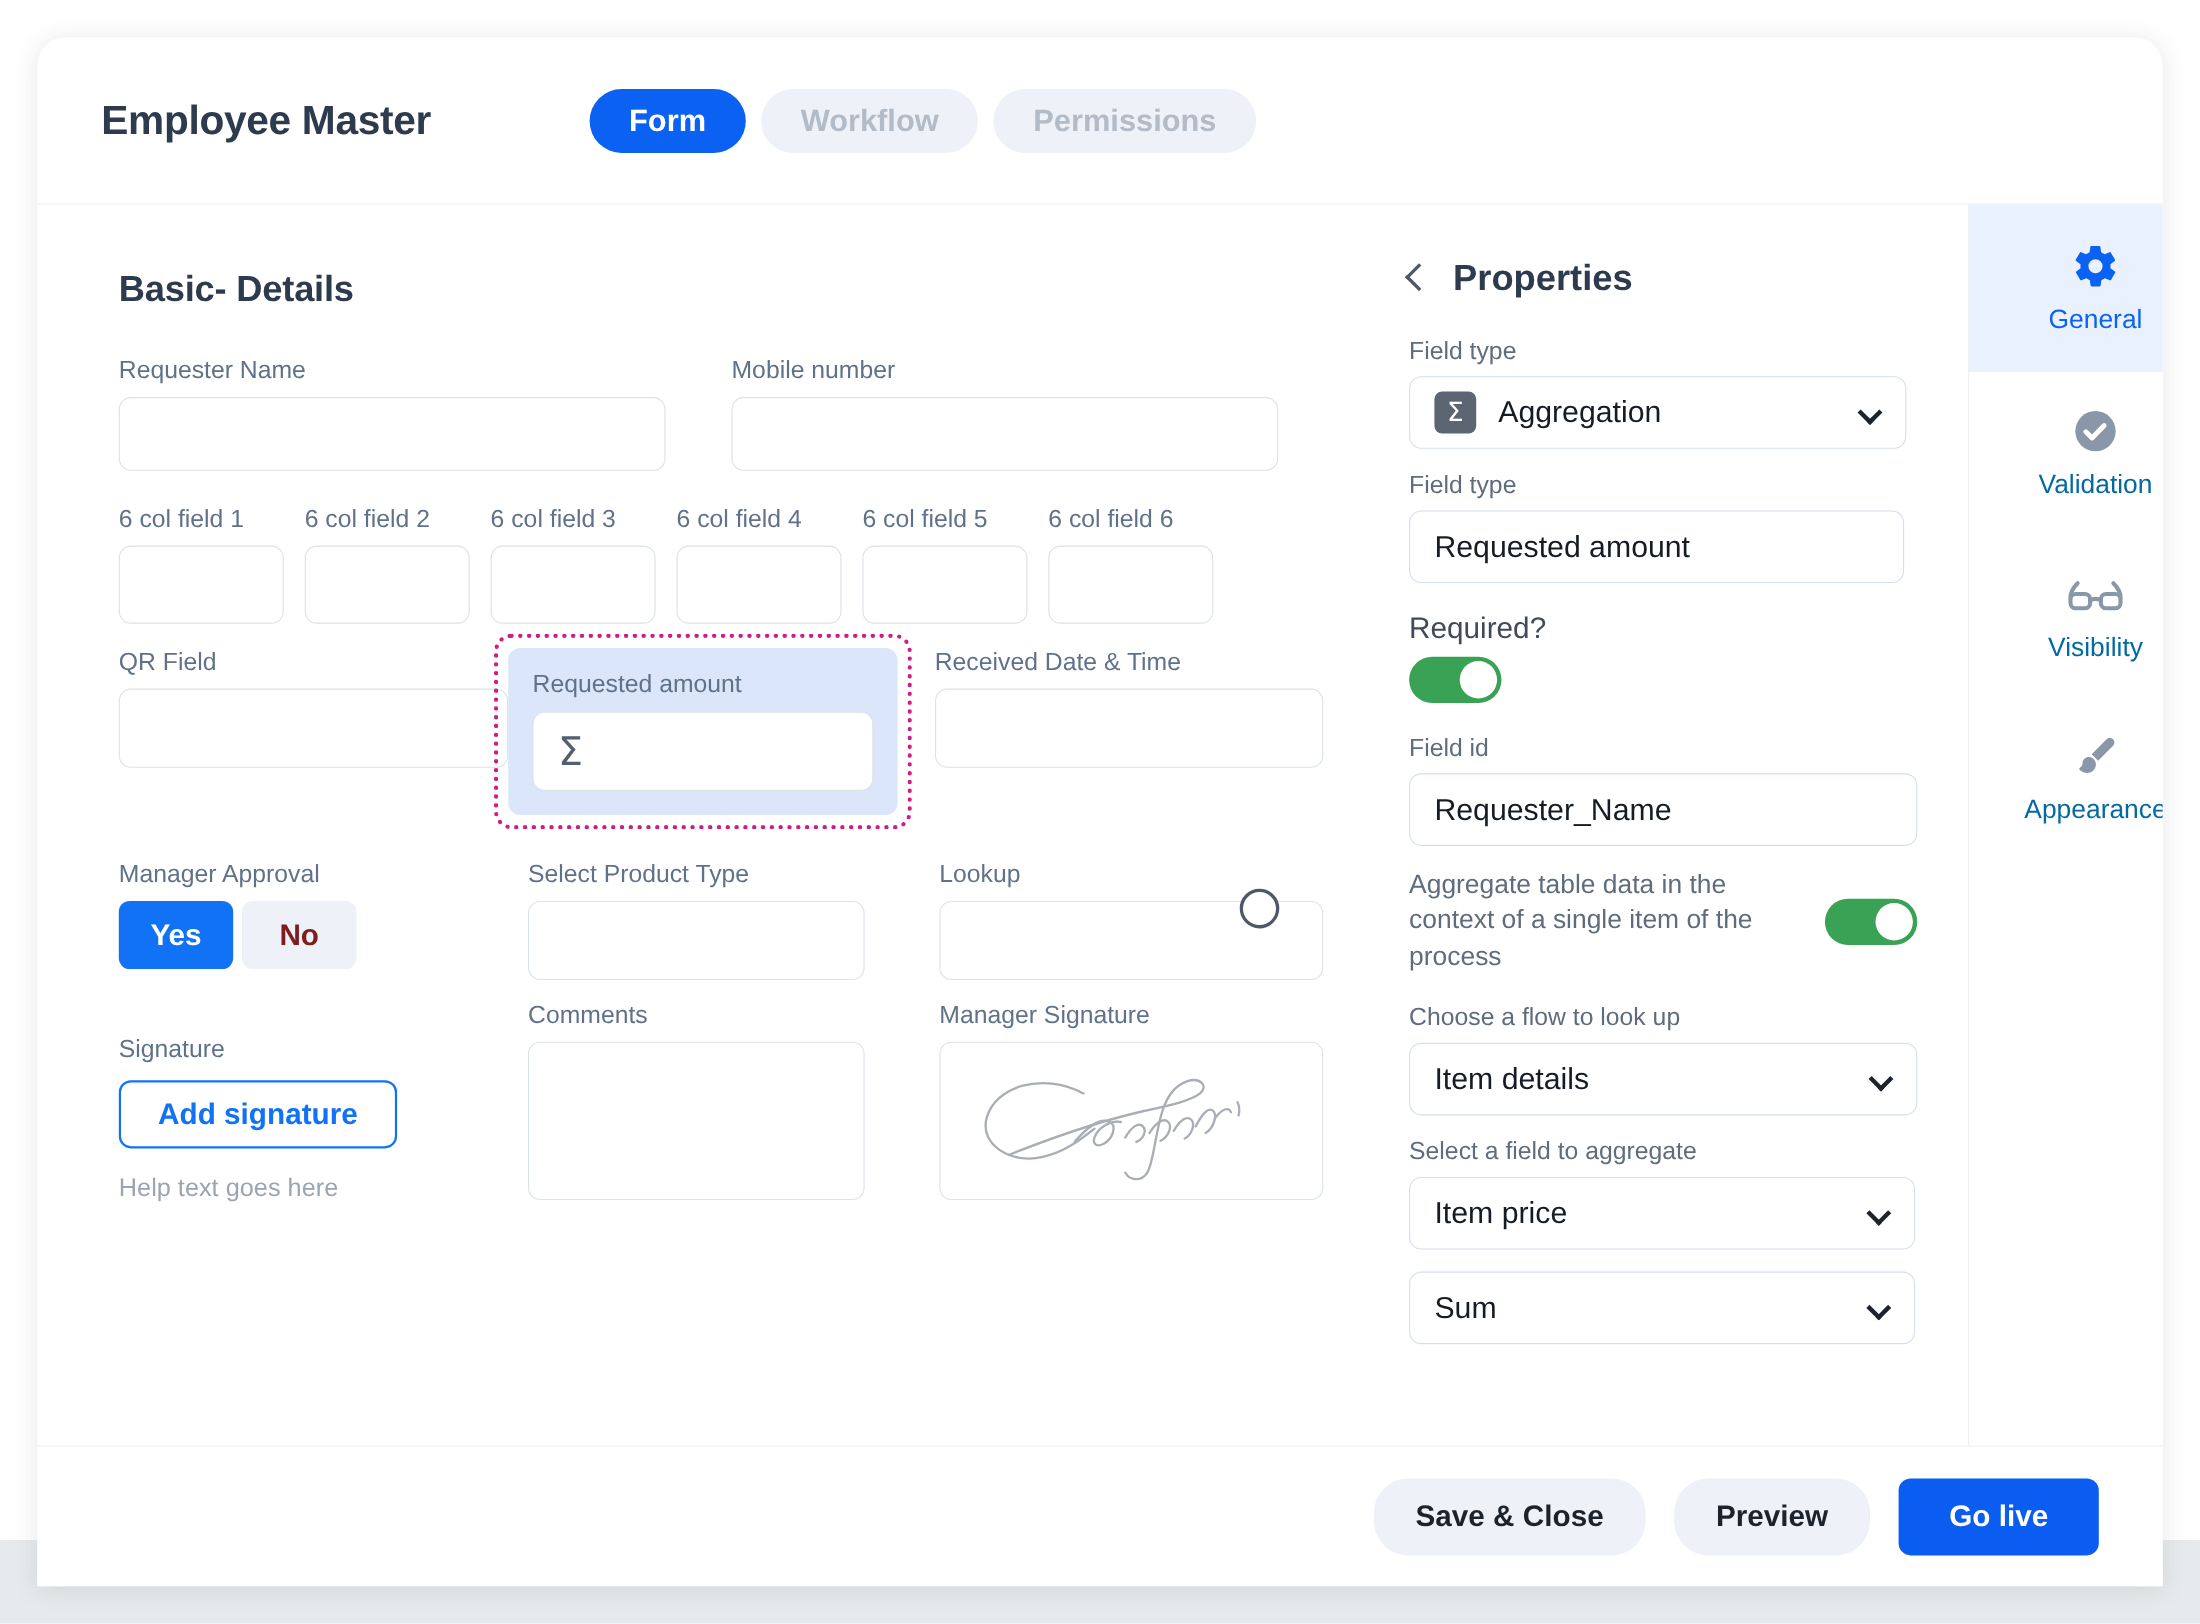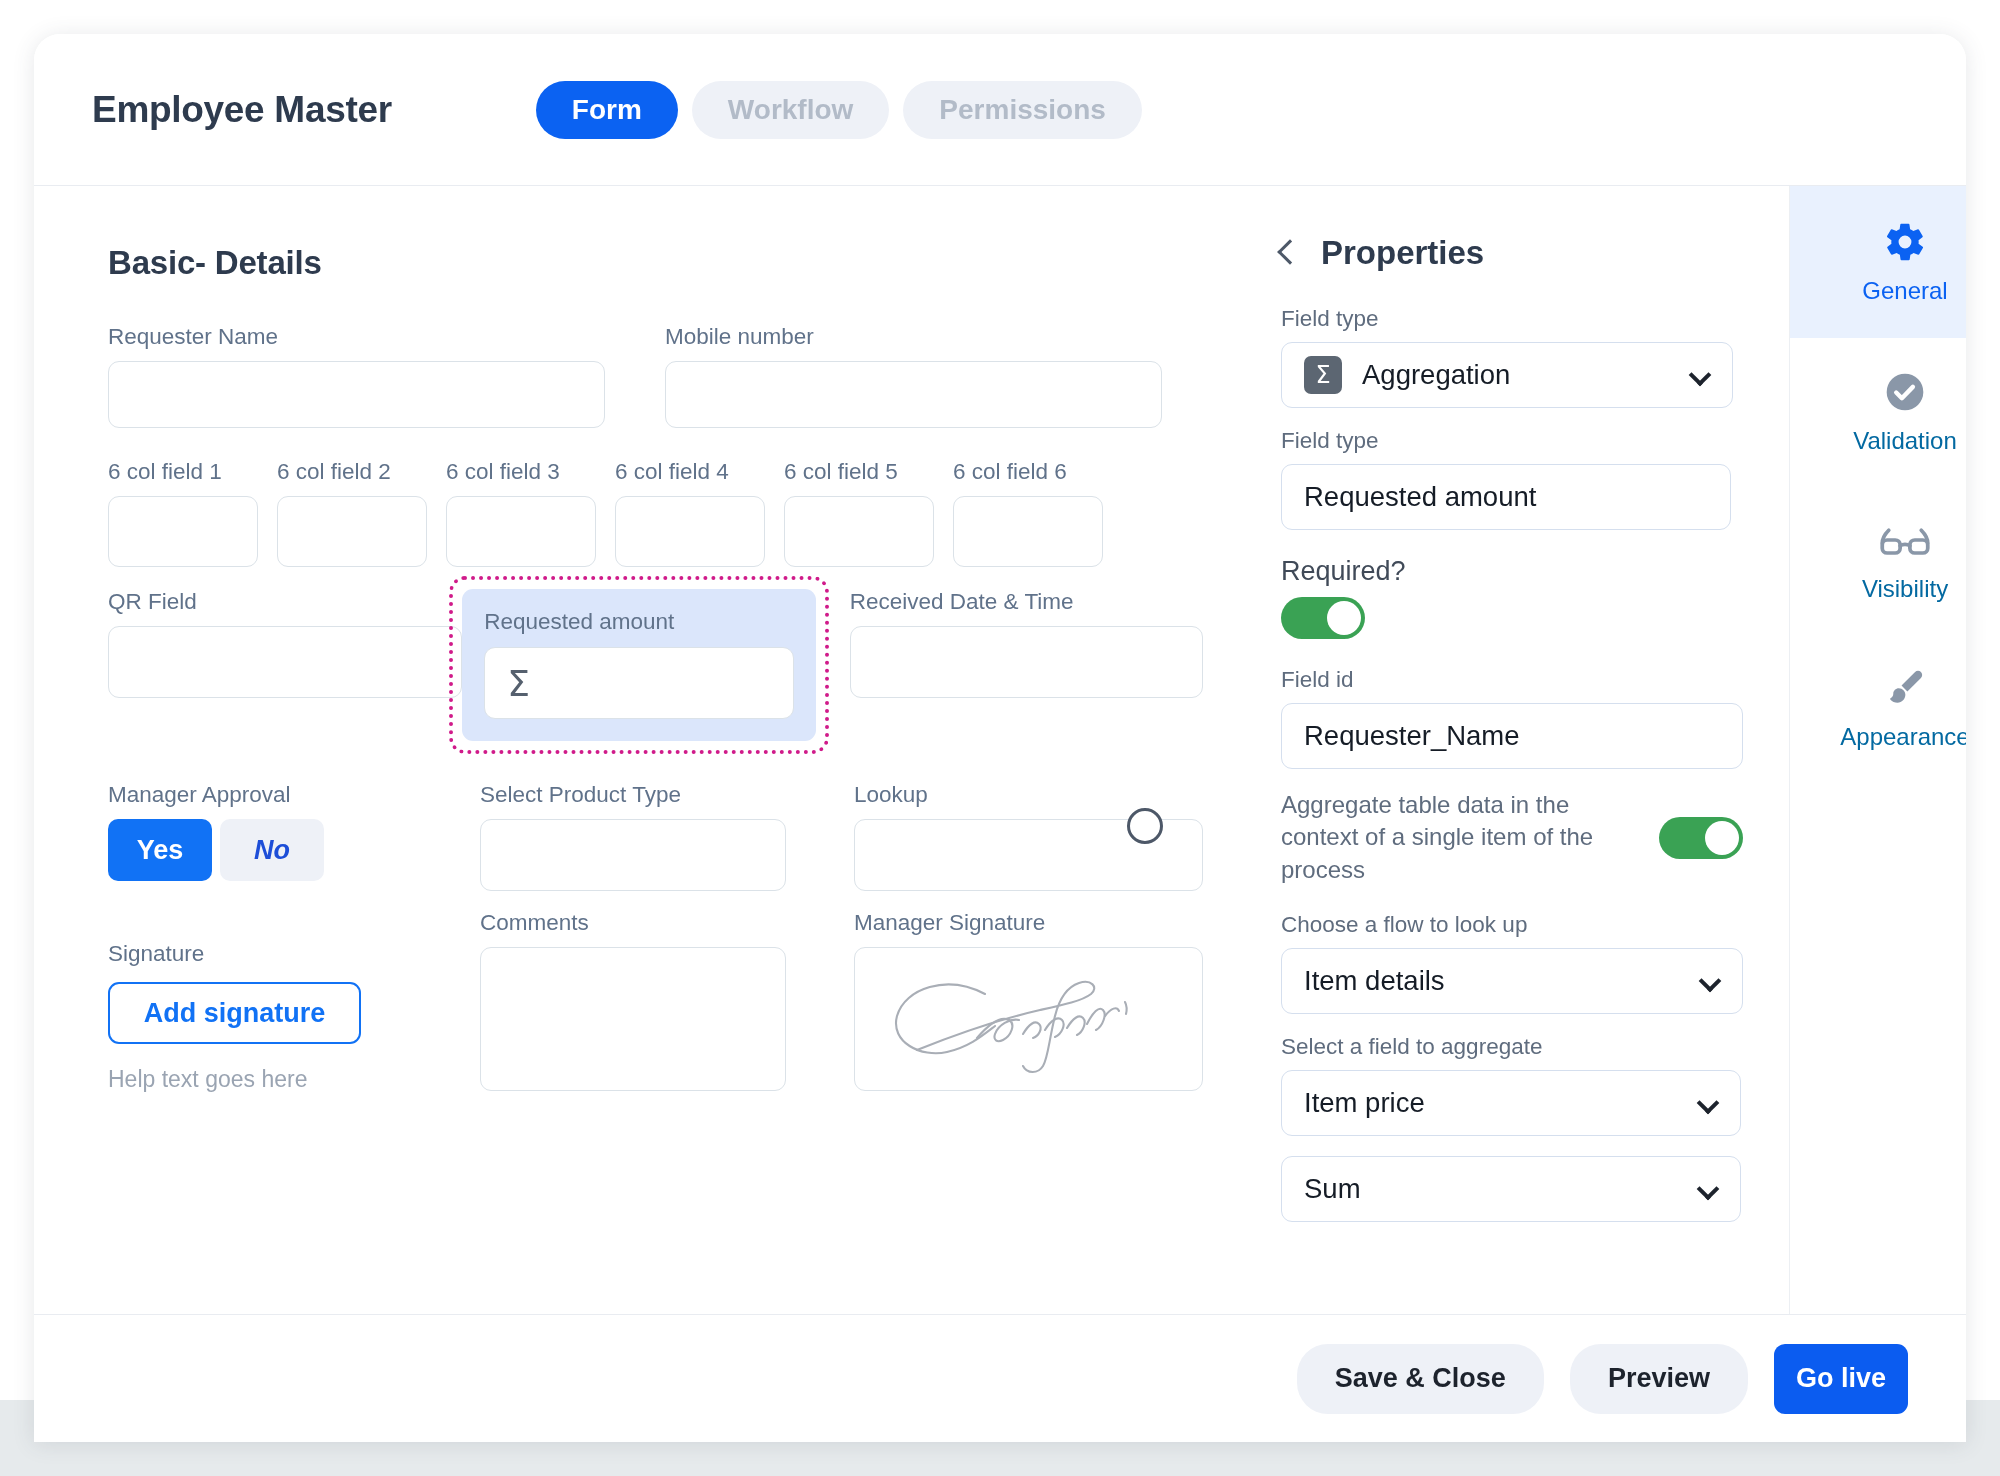--- a/index.html
+++ b/index.html
@@ -140,21 +140,21 @@
   #row-four { margin-top: 41px; position: relative; }
   #cell-approval { width: 373px; }
   #yesno { display: flex; gap: 8px; }
   .seg {
     border: none; font-family: inherit; cursor: pointer;
     width: 104px; height: 62px;
     border-radius: 10px;
     font-size: 27px; font-weight: 700;
   }
   .seg.on { background: #1172f5; color: #fff; }
-  .seg.off { background: #eef1f7; color: #1d4ed8; font-style: italic; }
+  .seg.off { background: #eef1f7; color: #7f1d1d; }
   #cell-prod { width: 370px; margin-left: 0; padding: 0 22px; }
   #cell-prod .fld-box { height: 72px; }
   #cell-lookup { width: 372px; margin-left: 46px; position: relative; }
   #cell-lookup .fld-box { height: 72px; }
   #lookup-knob {
     position: absolute;
     right: 40px; top: 26px;
     width: 36px; height: 36px;
     border: 3.2px solid #4d5868;
     border-radius: 50%;
@@ -301,21 +301,21 @@
     padding-right: 58px;
     background: #fff;
   }
   .footer-btn {
     border: none; font-family: inherit; cursor: pointer;
     height: 70px; border-radius: 11px;
     font-size: 27px; font-weight: 700;
     padding: 0 38px;
   }
   .footer-btn.secondary { background: #eef1f7; color: #1d232d; border-radius: 31px; }
-  .footer-btn.primary { background: #0b5cf0; color: #fff; padding: 0 22px; }
+  .footer-btn.primary { background: #0b5cf0; color: #fff; padding: 0 46px; }
 </style>
 </head>
 <body>
 
 <div id="window-bottom-shadow">
     <div class="inner"></div>
   </div>
 
 <div id="app-window">
 

